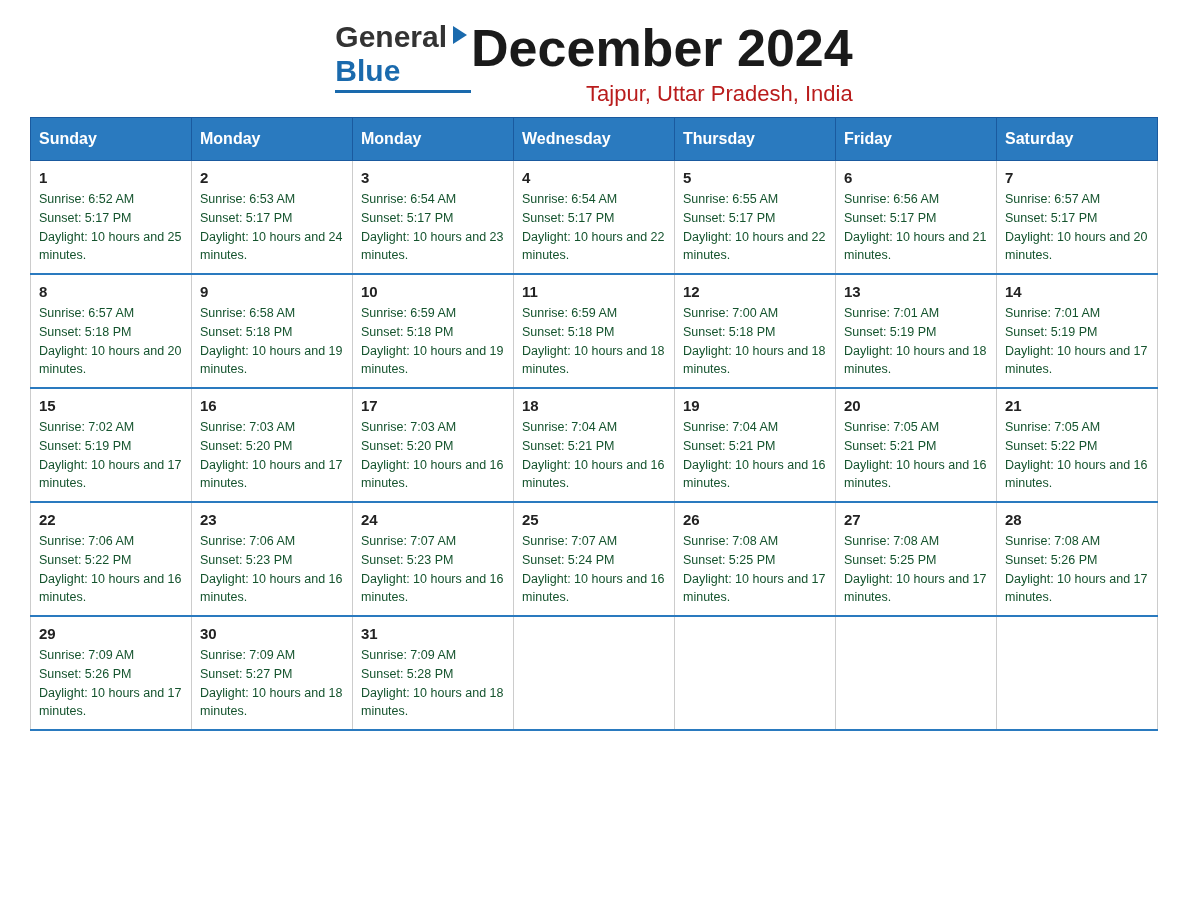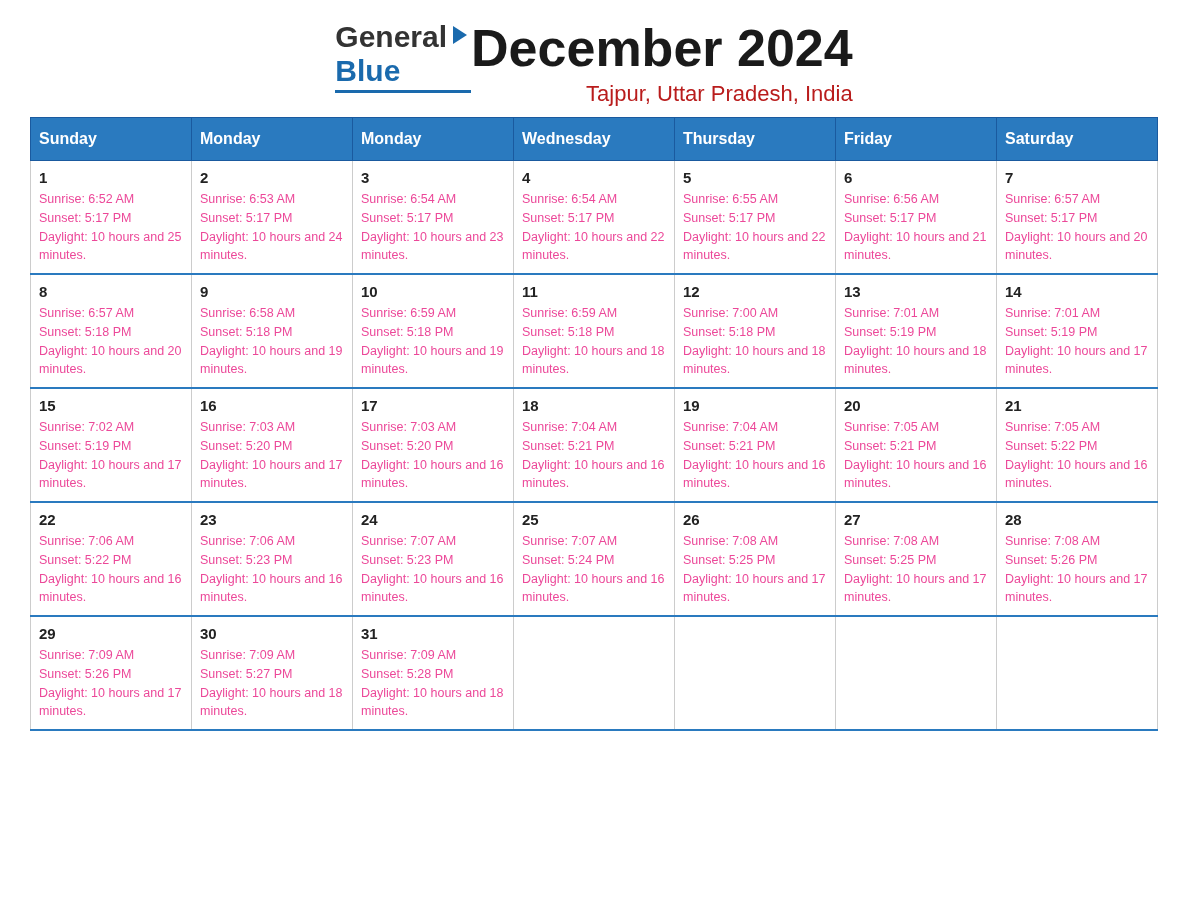--- a/index.html
+++ b/index.html
@@ -73,21 +73,21 @@
     }
     .day-num {
       font-size: 15px;
       font-weight: bold;
       display: block;
       margin-bottom: 4px;
     }
     .day-info {
       font-size: 12.5px;
       line-height: 1.5;
-      color: #ec4899;
+      color: #14532d;
     }
     td.empty {
       background: #fff;
     }
   </style>
 </head>
 <body>
 
 <div class="header">
   <div class="logo">

